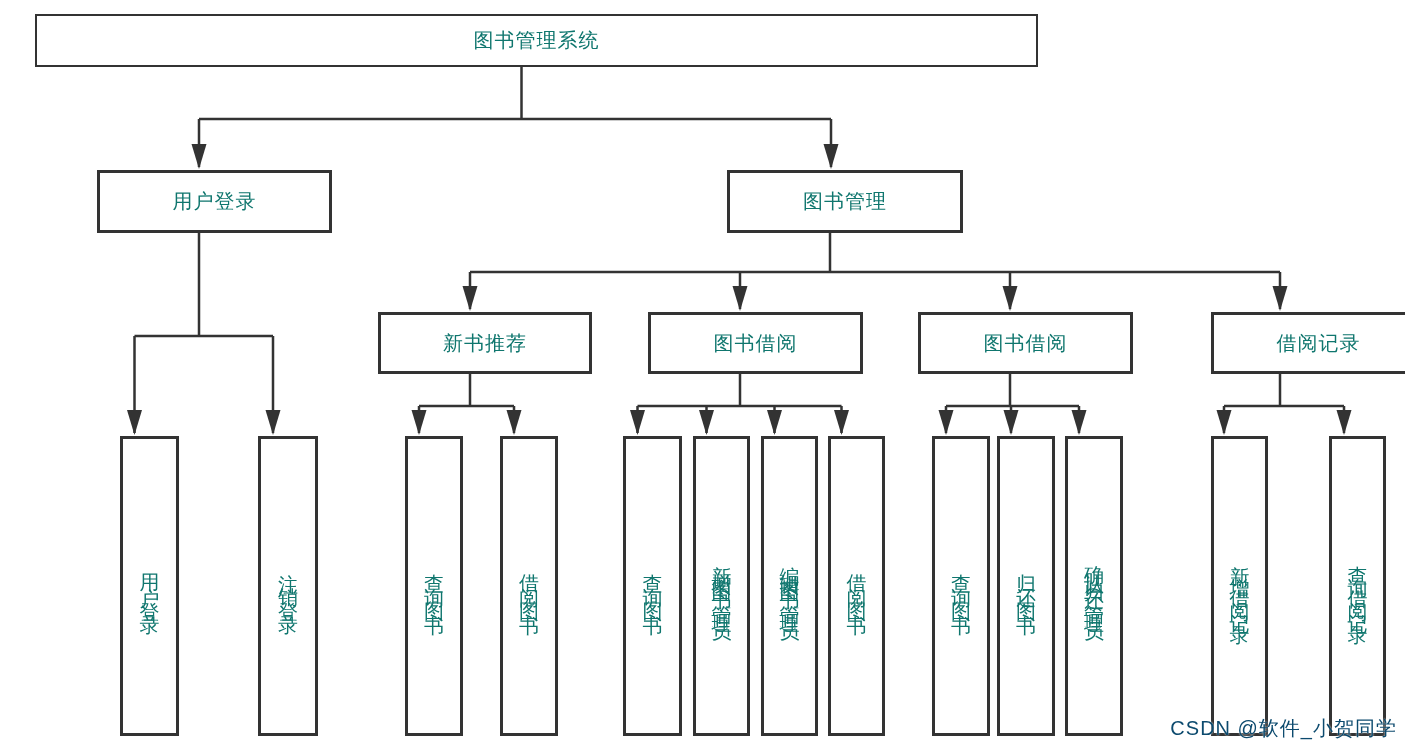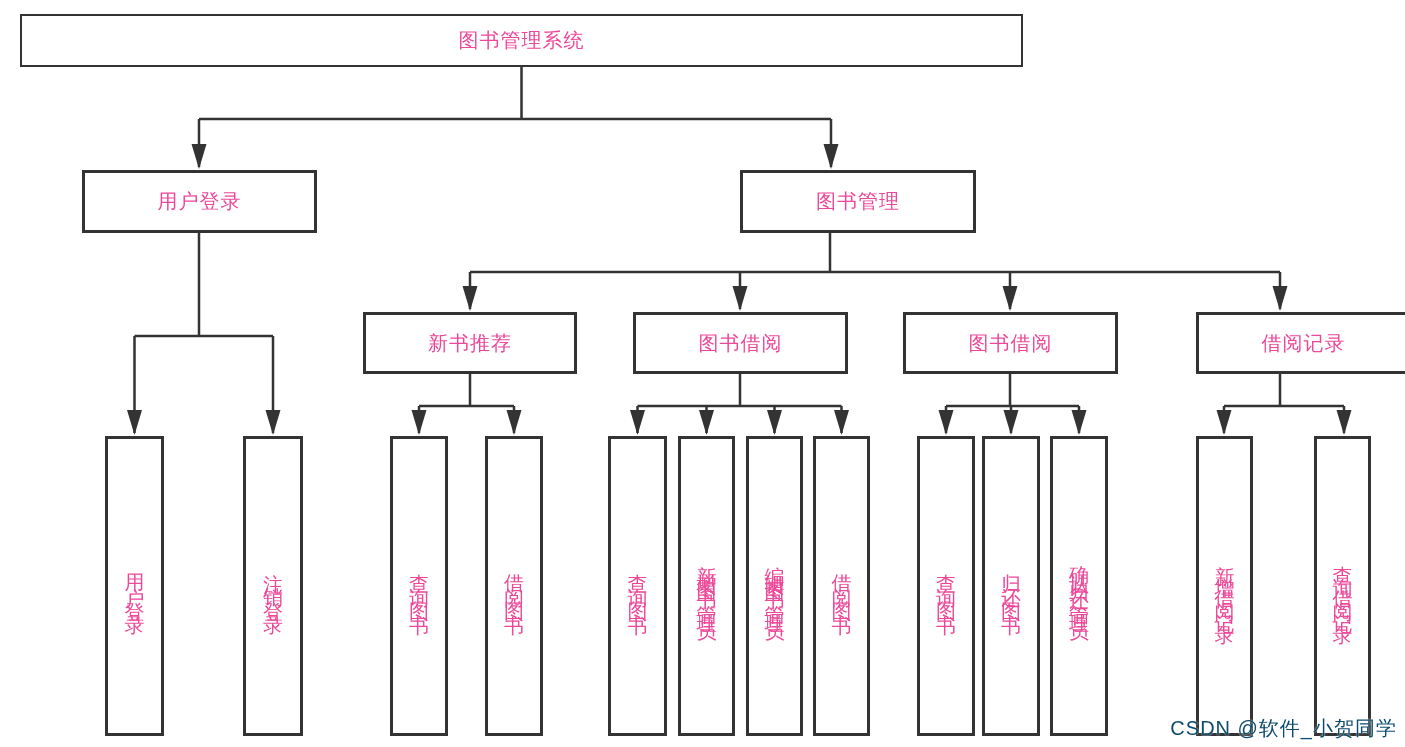--- a/index.html
+++ b/index.html
@@ -14,27 +14,28 @@
   }
   .connectors {
     position: absolute;
     left: 0; top: 0;
     width: 1405px; height: 747px;
   }
   .box {
     position: absolute;
     background: #ffffff;
     border: 3px solid #333333;
-    color: #ec4899;
+    color: #0f766e;
     display: flex;
     align-items: center;
     justify-content: center;
     font-size: 20px;
     letter-spacing: 1px;
     text-align: center;
+    margin-left: 15px;
   }
   .rootbox { border-width: 2px; }
   .vbox {
     top: 436px;
     height: 300px;
   }
   .vtext {
     writing-mode: vertical-rl;
     text-orientation: mixed;
     line-height: 1.05;
@@ -94,21 +95,21 @@
       <polygon points="1011,435 1003.5,410 1018.5,410"></polygon>
       <polygon points="1079,435 1071.5,410 1086.5,410"></polygon>
       <polygon points="1224,435 1216.5,410 1231.5,410"></polygon>
       <polygon points="1344,435 1336.5,410 1351.5,410"></polygon>
     </g>
   </svg>
 
   <div class="box rootbox" style="left:20px; top:14px; width:1003px; height:53px;">图书管理系统</div>
 
   <div class="box" style="left:82px; top:170px; width:235px; height:63px;">用户登录</div>
-  <div class="box" style="left:740px; top:170px; width:236px; height:63px;">图书管理</div>
+  <div class="box" style="left:712px; top:170px; width:236px; height:63px;">图书管理</div>
 
   <div class="box" style="left:633px; top:312px; width:215px; height:62px;">图书借阅</div>
   <div class="box" style="left:363px; top:312px; width:214px; height:62px;">新书推荐</div>
   <div class="box" style="left:903px; top:312px; width:215px; height:62px;">图书借阅</div>
   <div class="box" style="left:1196px; top:312px; width:215px; height:62px;">借阅记录</div>
 
   <div class="box vbox" style="left:105px; width:59px;">
     <span class="vtext sp4">用户登录</span>
   </div>
   <div class="box vbox" style="left:243px; width:60px;">

